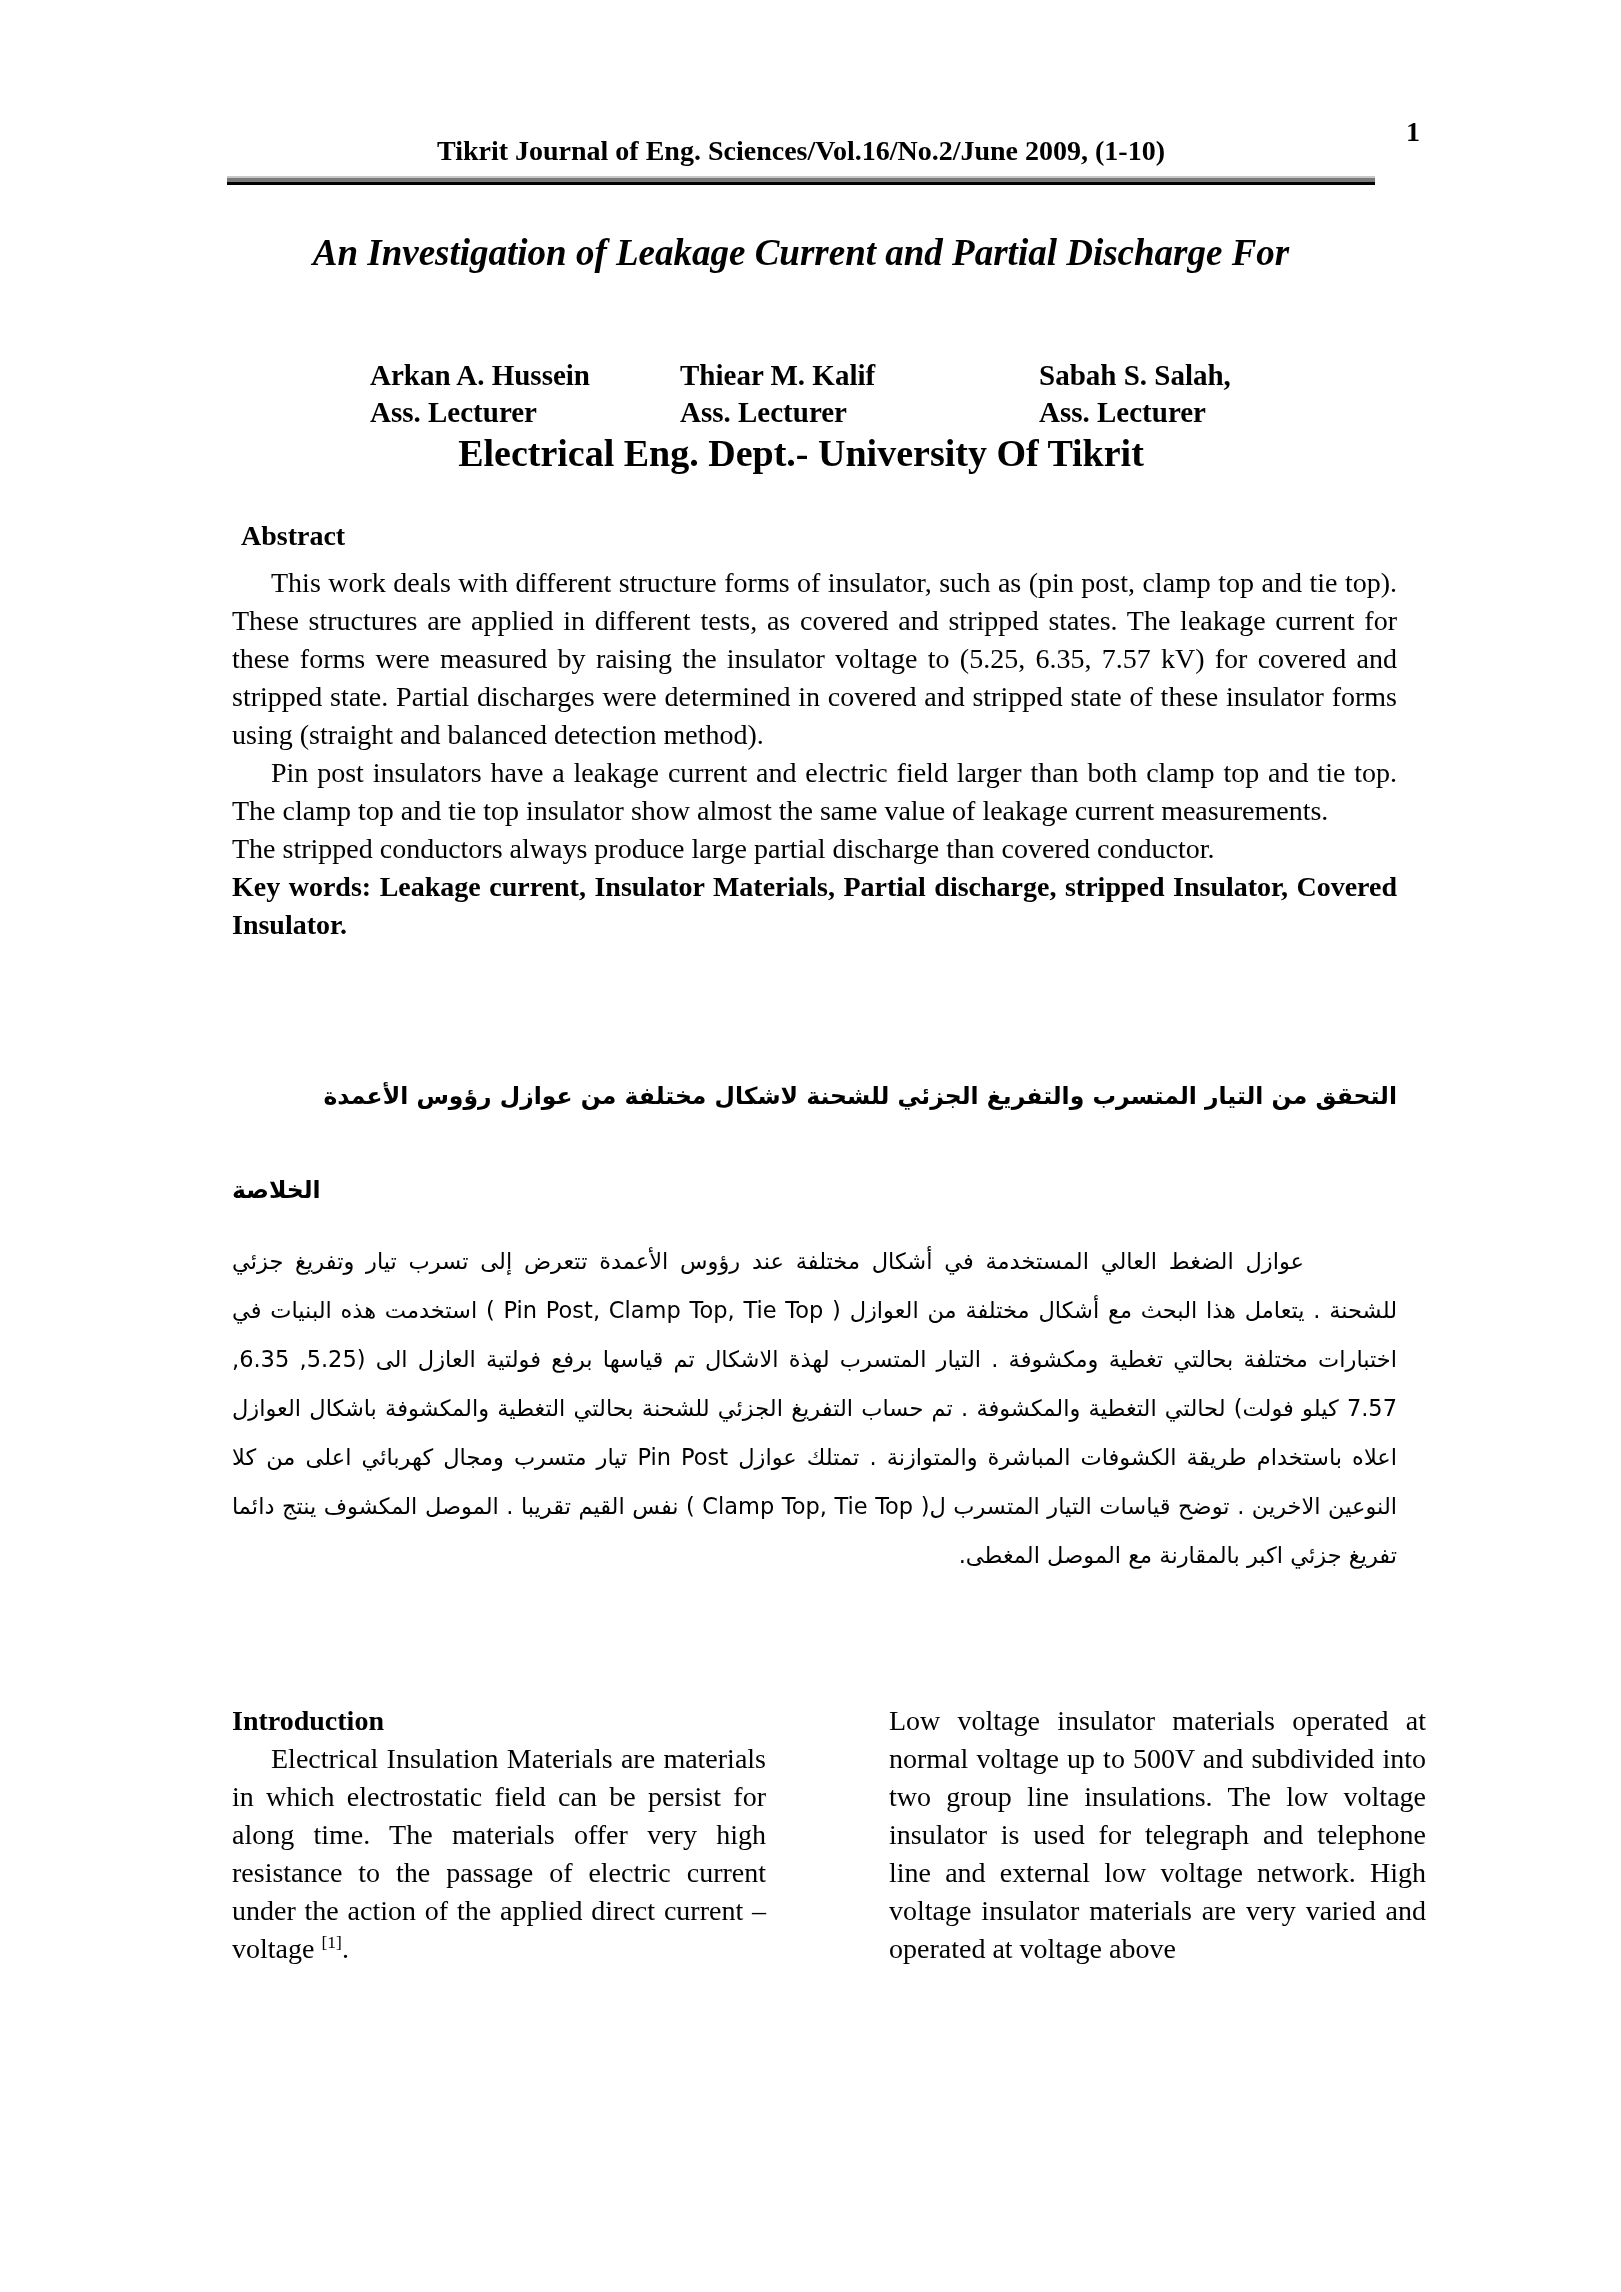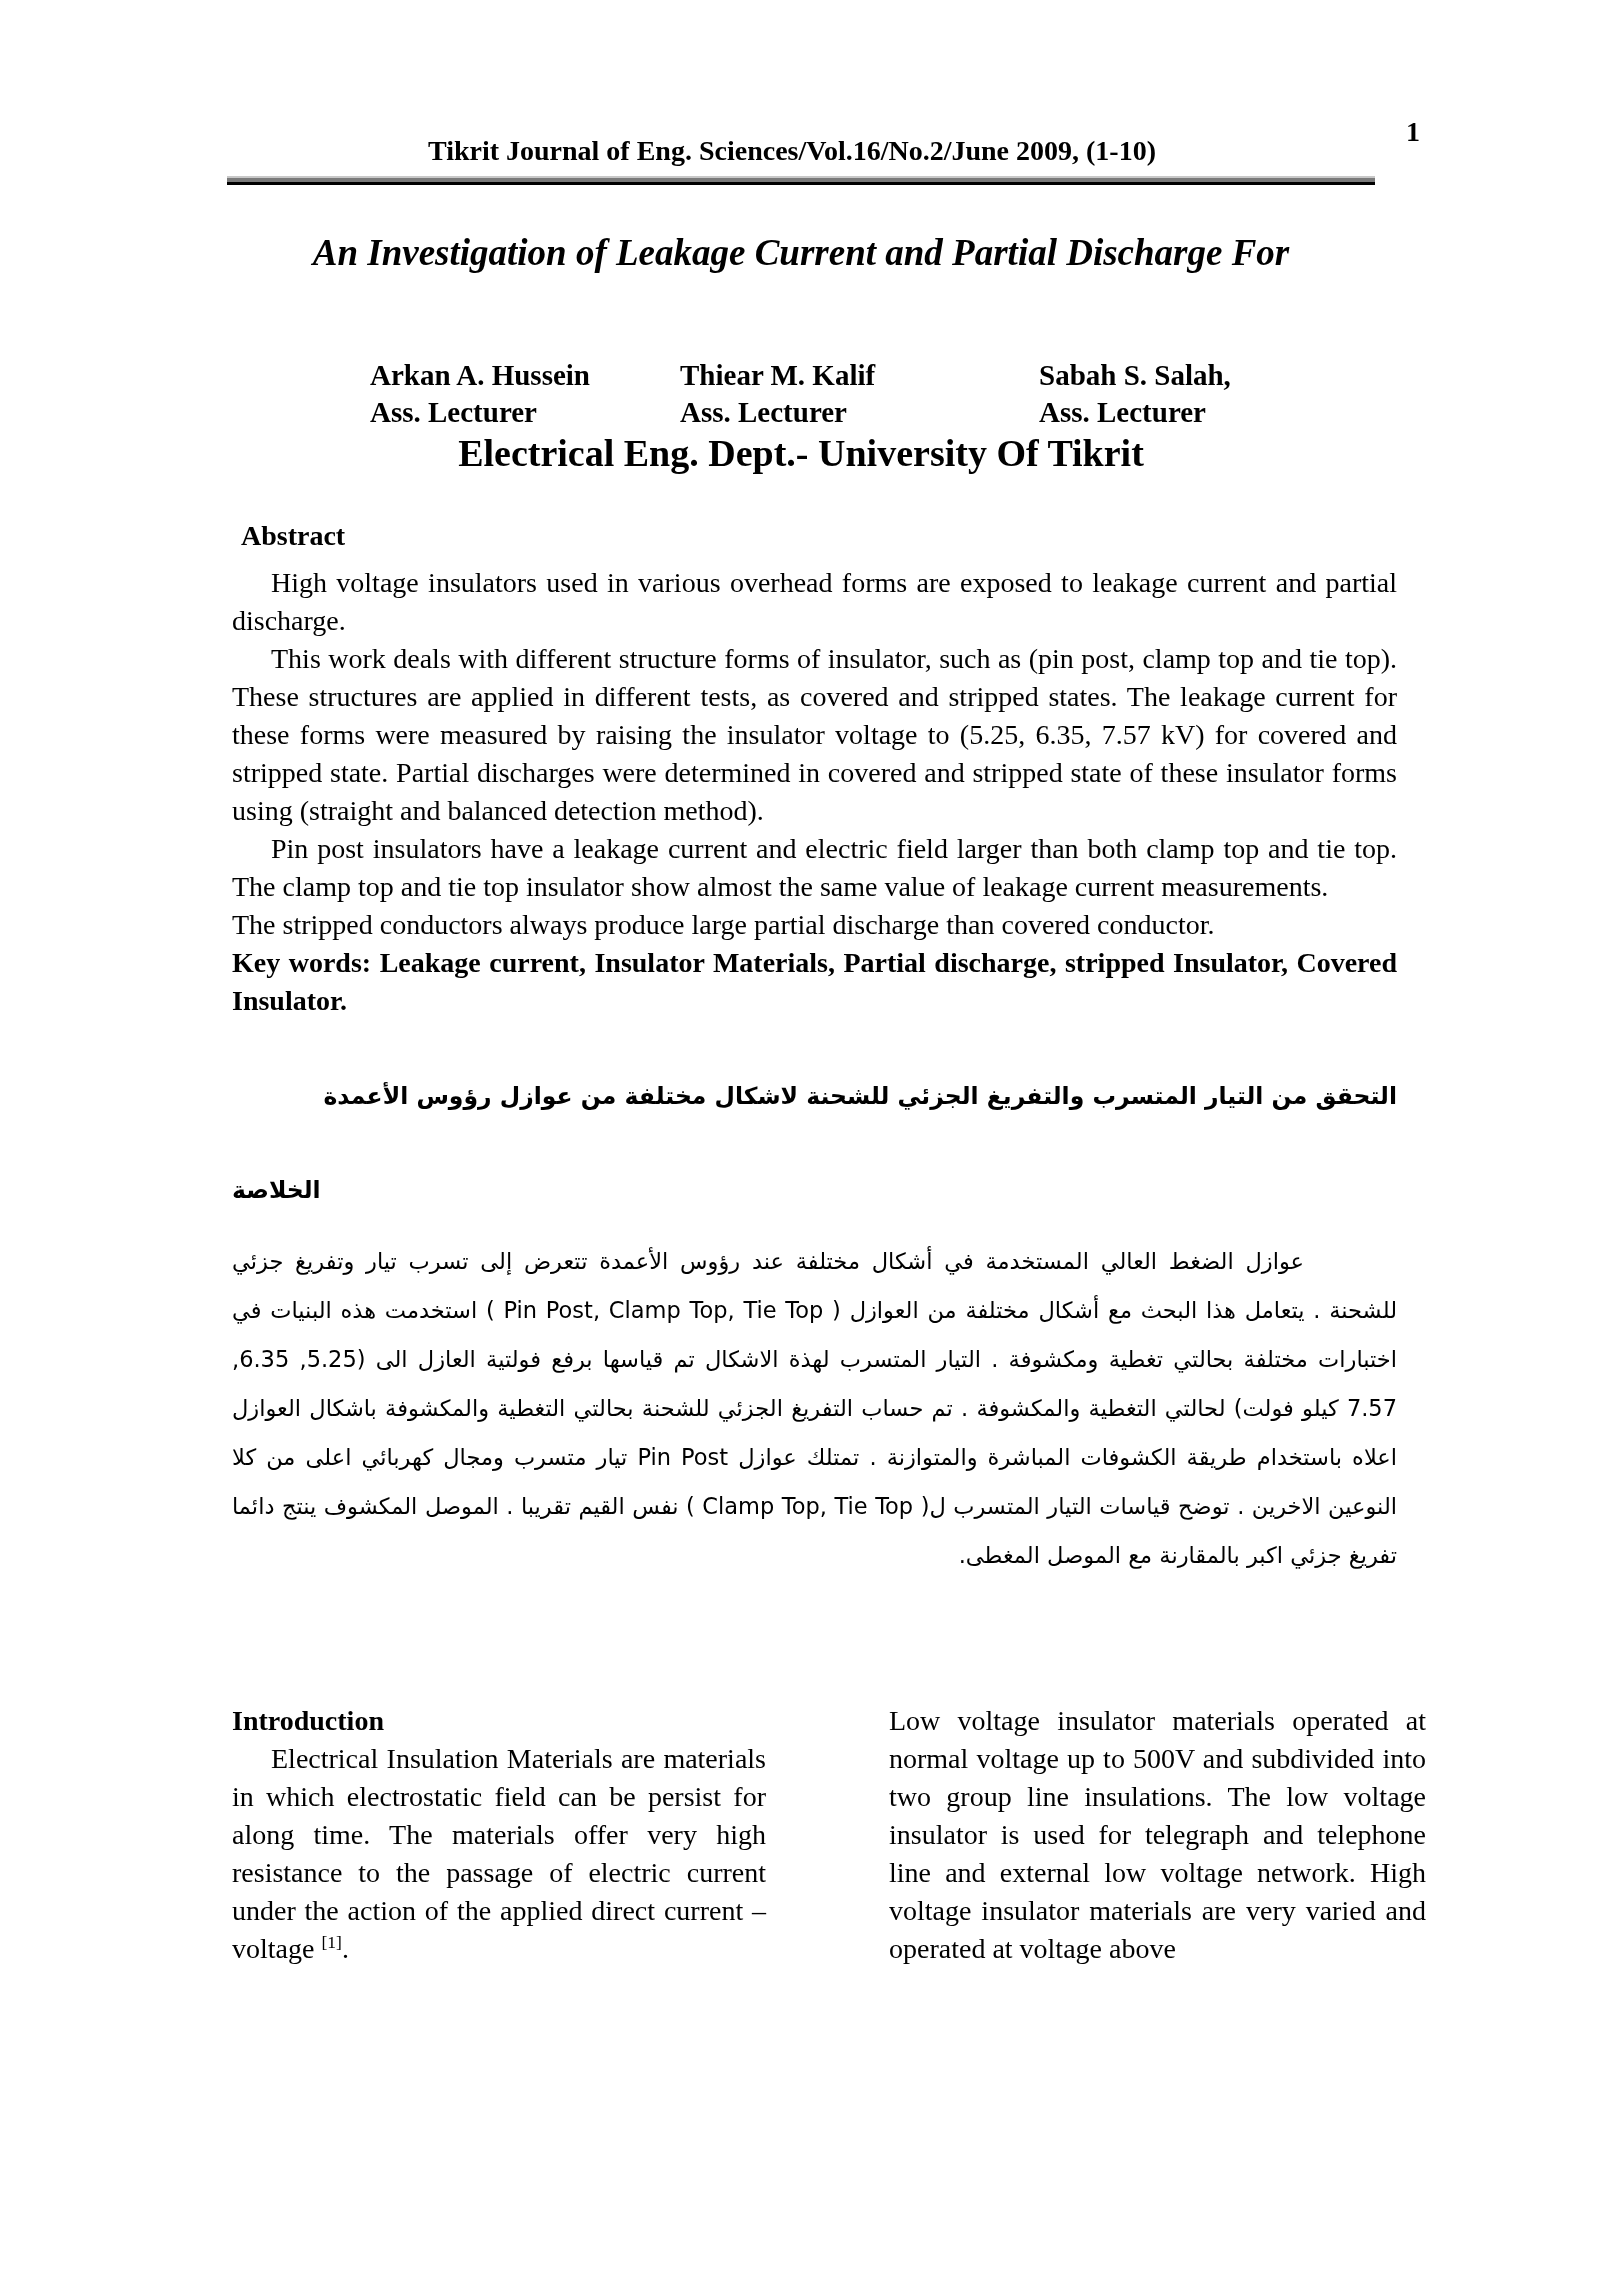--- a/index.html
+++ b/index.html
@@ -1,19 +1,19 @@
 <!DOCTYPE html>
 <html><head>
 <meta charset="utf-8">
 <style>
   html, body { margin:0; padding:0; background:#ffffff; }
   body { width:1621px; height:2293px; position:relative; overflow:hidden;
          font-family:"Liberation Serif", serif; color:#000; }
   .page-num { position:absolute; left:1406px; top:116px; font-size:28px; font-weight:bold; }
-  .running-header { position:absolute; left:218px; width:1148px; top:135px; text-align:center;
+  .running-header { position:absolute; left:227px; width:1148px; top:135px; text-align:center;
          font-size:28px; font-weight:bold; }
   .header-rule { position:absolute; left:227px; width:1148px; top:176px; height:8.8px;
          background:linear-gradient(#c8c8c8 0, #c8c8c8 2px, #7a7a7a 2px, #7a7a7a 5.9px, #000 5.9px, #000 8.8px); }
   .title { position:absolute; left:227px; width:1148px; top:231px; text-align:center;
          font-size:37px; font-weight:bold; font-style:italic; line-height:43px; }
   .authors { position:absolute; left:0; top:357px; width:1621px; font-size:29px; font-weight:bold; line-height:37px; }
   .author { position:absolute; top:0; }
   .author .role { display:block; }
   .a1 { left:370px; } .a2 { left:680px; } .a3 { left:1039px; }
   .dept { position:absolute; left:227px; width:1148px; top:431px; text-align:center; font-size:38px; font-weight:bold; }
@@ -57,21 +57,20 @@
   </div>
   <div class="author a3">
     <span>Sabah S. Salah,</span>
     <span class="role">Ass. Lecturer</span>
   </div>
 </div>
 <div class="dept">Electrical Eng. Dept.- University Of Tikrit</div>
 
 <div class="abstract">
   <h2>Abstract</h2>
-  <p class="indent">High voltage insulators used in various overhead forms are exposed to leakage current and partial discharge.</p>
   <p class="indent">This work deals with different structure forms of insulator, such as (pin post, clamp top and tie top). These structures are applied in different tests, as covered and stripped states. The leakage current for these forms were measured by raising the insulator voltage to (5.25, 6.35, 7.57 kV) for covered and stripped state. Partial discharges were determined in covered and stripped state of these insulator forms using (straight and balanced detection method).</p>
   <p class="indent">Pin post insulators have a leakage current and electric field larger than both clamp top and tie top. The clamp top and tie top insulator show almost the same value of leakage current measurements.</p>
   <p>The stripped conductors always produce large partial discharge than covered conductor.</p>
   <p class="keywords">Key words: Leakage current, Insulator Materials, Partial discharge, stripped Insulator, Covered Insulator.</p>
 </div>
 
 <div class="ar-title">التحقق من التيار المتسرب والتفريغ الجزئي للشحنة لاشكال مختلفة من عوازل رؤوس الأعمدة</div>
 <div class="ar-head">الخلاصة</div>
 <div class="ar-body">عوازل الضغط العالي المستخدمة في أشكال مختلفة عند رؤوس الأعمدة تتعرض إلى تسرب تيار وتفريغ جزئي للشحنة . يتعامل هذا البحث مع أشكال مختلفة من العوازل ( Pin Post, Clamp Top, Tie Top ) استخدمت هذه البنيات في اختبارات مختلفة بحالتي تغطية ومكشوفة . التيار المتسرب لهذة الاشكال تم قياسها برفع فولتية العازل الى (5.25, 6.35, 7.57 كيلو فولت) لحالتي التغطية والمكشوفة . تم حساب التفريغ الجزئي للشحنة بحالتي التغطية والمكشوفة باشكال العوازل اعلاه باستخدام طريقة الكشوفات المباشرة والمتوازنة . تمتلك عوازل Pin Post تيار متسرب ومجال كهربائي اعلى من كلا النوعين الاخرين . توضح قياسات التيار المتسرب ل( Clamp Top, Tie Top ) نفس القيم تقريبا . الموصل المكشوف ينتج دائما تفريغ جزئي اكبر بالمقارنة مع الموصل المغطى.</div>
 

